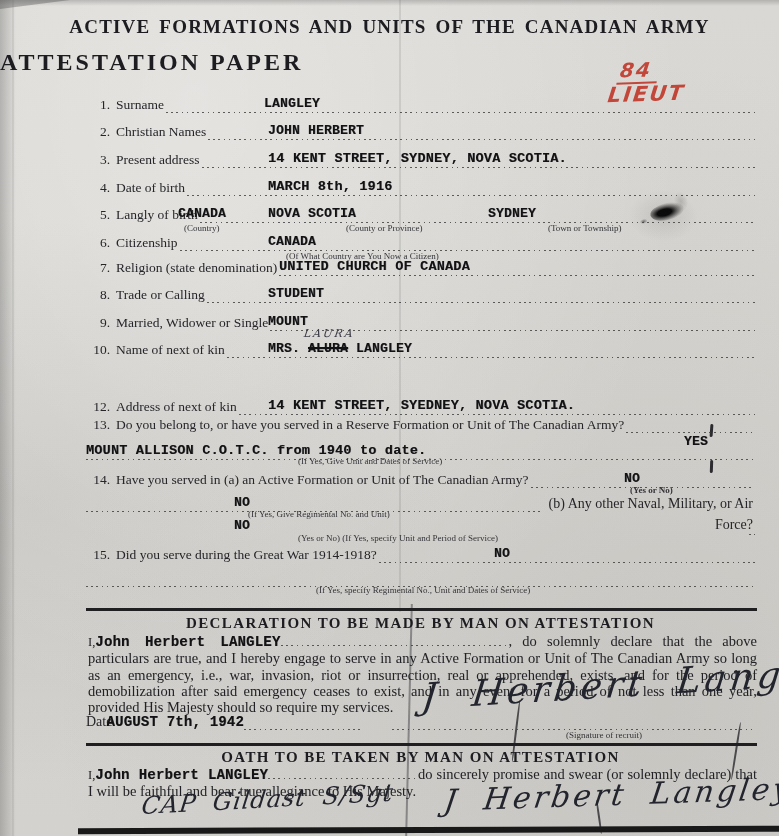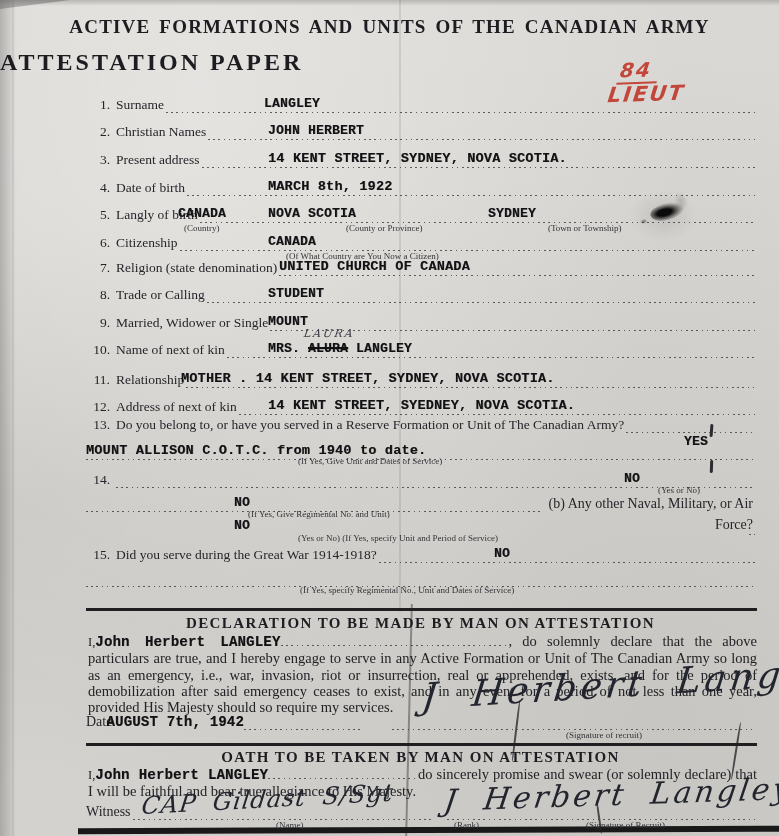--- a/index.html
+++ b/index.html
@@ -123,21 +123,21 @@
     <span class="no">3.</span>
     <span class="lbl">Present address</span>
     <span class="dots"></span>
     <span class="typed entry" style="left:182px;font-size:13.5px;">14 KENT STREET, SYDNEY, NOVA SCOTIA.</span>
   </div>
 
   <div class="row" style="top:178px;">
     <span class="no">4.</span>
     <span class="lbl">Date of birth</span>
     <span class="dots"></span>
-    <span class="typed entry" style="left:182px;font-size:13.5px;">MARCH 8th, 1922</span>
+    <span class="typed entry" style="left:182px;font-size:13.5px;">MARCH 8th, 1916</span>
   </div>
 
   <div class="row" style="top:205px;">
     <span class="no">5.</span>
     <span class="lbl">Langly of birth</span>
     <span class="dots"></span>
     <span class="typed entry" style="left:92px;">CANADA</span>
     <span class="typed entry" style="left:182px;">NOVA SCOTIA</span>
     <span class="typed entry" style="left:402px;">SYDNEY</span>
     <span class="hint" style="left:98px;">(Country)</span>
@@ -175,26 +175,20 @@
   </div>
 
   <div class="row" style="top:340px;">
     <span class="no">10.</span>
     <span class="lbl">Name of next of kin</span>
     <span class="dots"></span>
     <span class="typed entry" style="left:182px;text-align:right;"><span>MRS.</span>&nbsp;<span class="strike">ALURA</span>&nbsp;<span>LANGLEY</span></span>
     <span class="script pencil" style="left:218px;top:-13px;">LAURA</span>
   </div>
 
-  <div class="row" style="top:370px;">
-    <span class="no">11.</span>
-    <span class="lbl">Relationship</span>
-    <span class="dots"></span>
-    <span class="typed entry" style="left:95px;font-size:13.5px;">MOTHER .  14 KENT STREET, SYDNEY, NOVA SCOTIA.</span>
-  </div>
 
   <div class="row" style="top:397px;">
     <span class="no">12.</span>
     <span class="lbl">Address of next of kin</span>
     <span class="dots"></span>
     <span class="typed entry" style="left:182px;font-size:13.5px;">14 KENT STREET, SYEDNEY, NOVA SCOTIA.</span>
   </div>
 
   <div class="row" style="top:415px;">
     <span class="no">13.</span>
@@ -203,23 +197,24 @@
     <span class="typed below-entry" style="left:598px;">YES</span>
   </div>
   <div class="row" style="top:442px;">
     <span class="dots"></span>
     <span class="typed entry" style="left:0;font-size:13.5px;">MOUNT ALLISON  C.O.T.C.  from 1940 to date.</span>
     <span class="hint" style="left:212px;margin-top:-4px;">(If Yes, Give Unit and Dates of Service)</span>
   </div>
 
   <div class="row" style="top:470px;">
     <span class="no">14.</span>
+    <span class="lbl">Have you served in (a) an Active Formation or Unit of The Canadian Army?</span>
     <span class="dots"></span>
     <span class="typed entry" style="left:538px;">NO</span>
-    <span class="hint" style="left:572px;margin-top:-3px;">(Yes or No)</span>
+    <span class="hint" style="left:544px;margin-top:-3px;font-weight:bold;">(Yes or No)</span>
   </div>
   <div class="row" style="top:494px;">
     <span class="dots"></span>
     <span class="typed entry" style="left:148px;">NO</span>
     <span class="hint" style="left:162px;margin-top:-3px;">(If Yes, Give Regimental No. and Unit)</span>
     <span class="lbl" style="padding-left:8px;font-size:14px;">(b) Any other Naval, Military, or Air</span>
   </div>
   <div class="row" style="top:517px;flex-direction:column;">
     <span class="lbl" style="font-size:14px;">Force?</span>
     <span class="dots"></span>
@@ -228,21 +223,21 @@
   </div>
 
   <div class="row" style="top:545px;">
     <span class="no">15.</span>
     <span class="lbl">Did you serve during the Great War 1914-1918?</span>
     <span class="dots"></span>
     <span class="typed entry" style="left:408px;">NO</span>
   </div>
   <div class="row" style="top:569px;">
     <span class="dots"></span>
-    <span class="hint" style="left:214px;margin-top:-2px;">(If Yes, specify Regimental No., Unit and Dates of Service)</span>
+    <span class="hint" style="left:230px;margin-top:-2px;">(If Yes, specify Regimental No., Unit and Dates of Service)</span>
   </div>
 
   <div class="rule" style="top:608px;"></div>
   <div class="sec-title" style="top:615px;">DECLARATION TO BE MADE BY MAN ON ATTESTATION</div>
   <div class="para" style="top:633px;">
     <span style="font-size:12.5px;">I,</span><span class="typed" style="font-size:14px;">John Herbert LANGLEY</span><span class="inline-dots" style="width:228px;"></span><span>, do solemnly declare that the above particulars are true, and I hereby engage to serve in any Active Formation or Unit of The Canadian Army so long as an emergency, i.e., war, invasion, riot or insurrection, real or apprehended, exists, and for the period of demobilization after said emergency ceases to exist, and in any event for a period of not less than one year, provided His Majesty should so require my services.</span>
   </div>
   <div class="row" style="top:712px;">
     <span class="lbl" style="font-size:14px;">Date</span>
     <span class="typed" style="margin-left:-8px;font-size:14px;text-align:right;">AUGUST 7th, 1942</span>
@@ -251,25 +246,16 @@
     <span class="dots"></span>
     <span class="hint" style="left:480px;">(Signature of recruit)</span>
   </div>
   <div class="sig sig-decl">J Herbert Langly</div>
 
   <div class="rule" style="top:743px;"></div>
   <div class="sec-title" style="top:749px;">OATH TO BE TAKEN BY MAN ON ATTESTATION</div>
   <div class="para" style="top:766px;">
     <span style="font-size:12.5px;">I,</span><span class="typed" style="font-size:14px;">John Herbert LANGLEY</span><span class="inline-dots" style="width:150px;"></span><span>do sincerely promise and swear (or solemnly declare) that I will be faithful and bear true allegiance to His Majesty.</span>
   </div>
-  <div class="row" style="top:802px;">
-    <span class="lbl" style="font-size:14px;">Witness</span>
-    <span class="dots" style="max-width:300px;"></span>
-    <span style="flex:0 0 14px;"></span>
-    <span class="dots"></span>
-    <span class="hint" style="left:190px;">(Name)</span>
-    <span class="hint" style="left:368px;">(Rank)</span>
-    <span class="hint" style="left:500px;">(Signature of Recruit)</span>
-  </div>
   <div class="sig sig-witness">CAP Gildast S/Sgt</div>
   <div class="sig sig-oath">J Herbert Langley</div>
 
 </div>
 
 </body></html>

